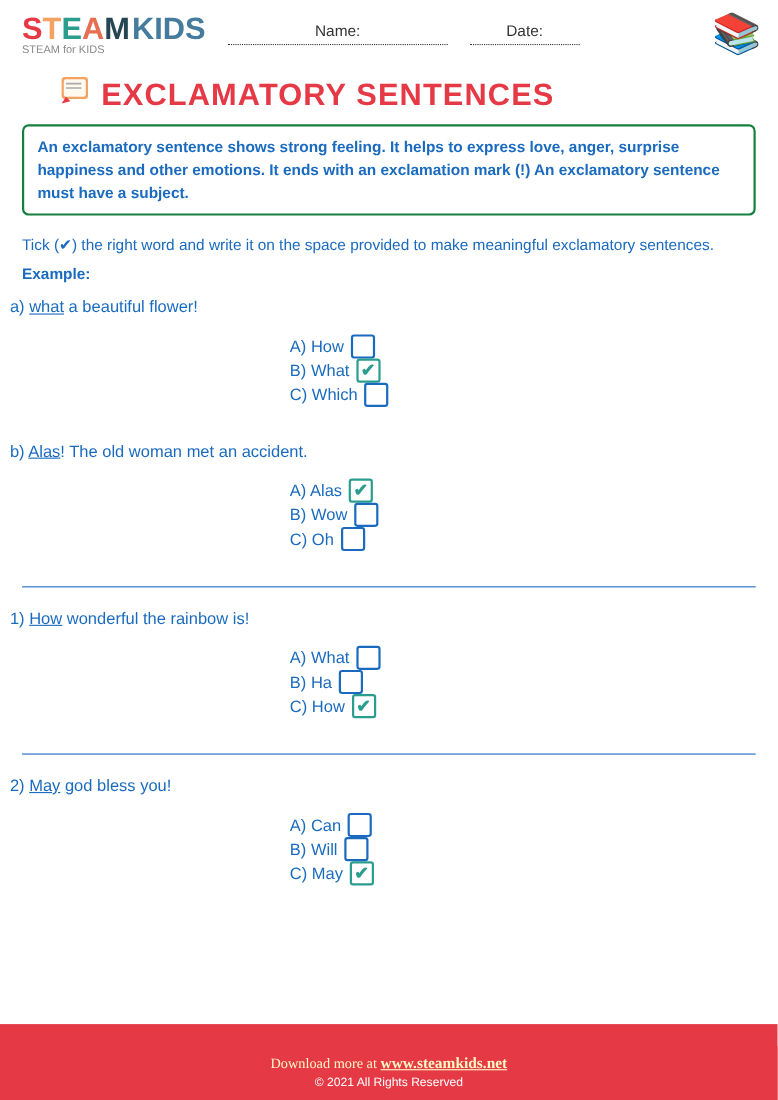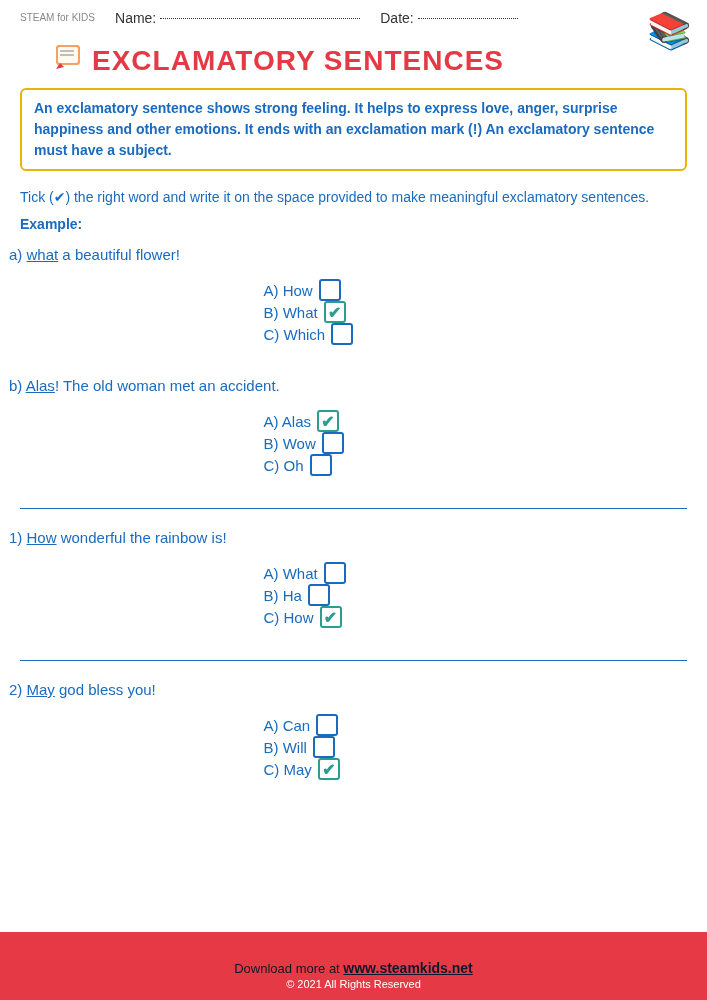--- a/index.html
+++ b/index.html
@@ -50,20 +50,21 @@
       font-size: 14px;
       color: #333;
       flex: 1;
       justify-content: flex-start;
       align-items: center;
     }
     .name-field, .date-field {
       display: flex;
       align-items: center;
       gap: 4px;
+      flex-direction: column;
     }
     .dotted-line {
       border-bottom: 1px dotted #333;
       display: inline-block;
     }
     .name-dots { width: 200px; }
     .date-dots { width: 100px; }
 
     
     .book-icon {
@@ -87,21 +88,21 @@
     .page-title {
       font-size: 28px;
       font-weight: 900;
       color: #e63946;
       letter-spacing: 1px;
     }
 
     
     .definition-box {
       margin: 0 20px 10px 20px;
-      border: 2px solid #eab308;
+      border: 2px solid #15803d;
       border-radius: 6px;
       padding: 8px 12px;
     }
     .definition-text {
       font-size: 14px;
       color: #1a6bbf;
       font-weight: bold;
       line-height: 1.5;
     }
 
@@ -186,38 +187,45 @@
       padding: 0;
     }
     .footer-text-area {
       background: #e63946;
       text-align: center;
       padding: 8px 10px 10px 10px;
       color: #fff;
     }
     .footer-download {
       font-size: 13px;
-      color: #0f172a;
+      color: #fef9c3;
+      font-family: Liberation Serif, serif;
     }
     .footer-website {
       font-weight: bold;
       font-size: 14px;
       text-decoration: underline;
     }
     .footer-copyright {
       font-size: 11px;
       color: #fff;
       margin-top: 2px;
     }
   </style>
 </head>
 <body>
 
 <div class="header">
   <div class="logo">
+    <div style="display:flex; align-items:baseline;">
+      <span class="logo-steam">
+        <span class="logo-s">S</span><span class="logo-t">T</span><span class="logo-e">E</span><span class="logo-a">A</span><span class="logo-m">M</span>
+      </span>
+      <span class="logo-kids"> KIDS</span>
+    </div>
     <div class="logo-subtitle">STEAM for KIDS</div>
   </div>
   <div class="name-date">
     <div class="name-field">
       <span>Name:</span>
       <span class="dotted-line name-dots"></span>
     </div>
     <div class="date-field">
       <span>Date:</span>
       <span class="dotted-line date-dots"></span>

